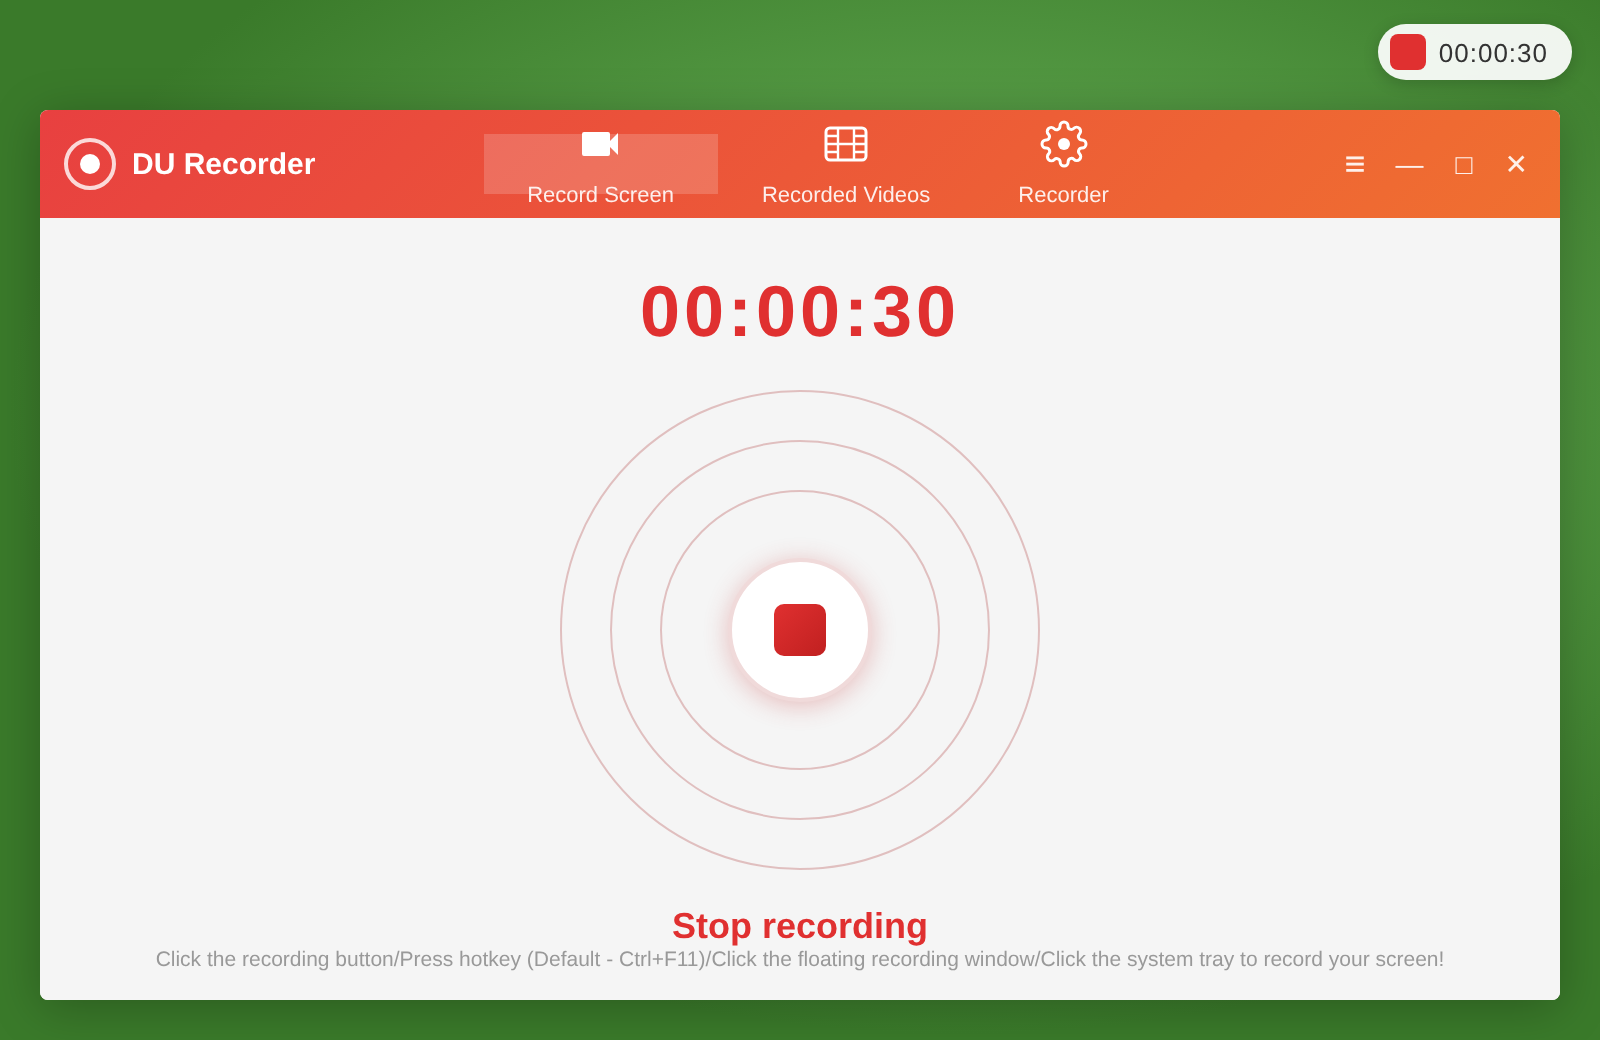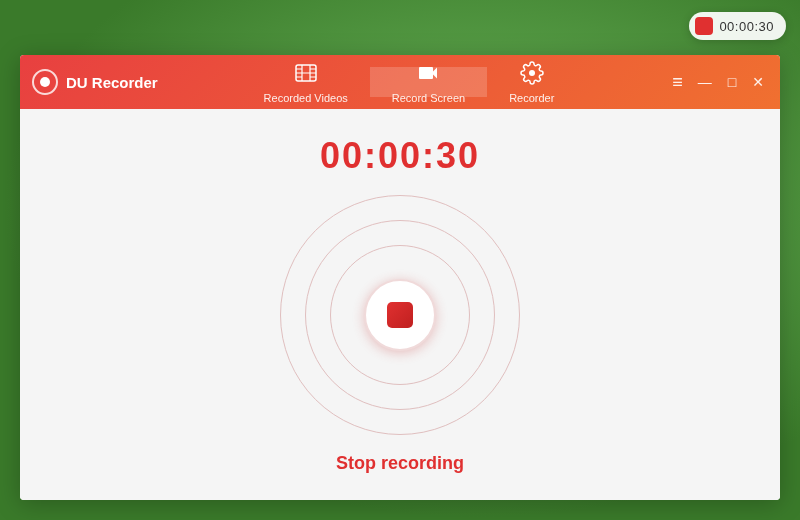--- a/index.html
+++ b/index.html
@@ -262,39 +262,39 @@
 
     <div class="logo-area">
       <div class="logo-circle">
         <div class="logo-inner"></div>
       </div>
       <span class="app-title">DU Recorder</span>
     </div>
 
     <div class="nav-tabs">
 
+      <div class="nav-tab active">
+        <span class="tab-icon">
+          <svg class="icon-svg" viewBox="0 0 24 24" fill="white" xmlns="http://www.w3.org/2000/svg">
+            <path d="M17 10.5V7a1 1 0 0 0-1-1H4a1 1 0 0 0-1 1v10a1 1 0 0 0 1 1h12a1 1 0 0 0 1-1v-3.5l4 4V6.5l-4 4z"></path>
+          </svg>
+        </span>
+        <span class="tab-label">Record Screen</span>
+      </div>
+
       <div class="nav-tab">
         <span class="tab-icon">
           <svg class="icon-svg" viewBox="0 0 24 24" fill="white" xmlns="http://www.w3.org/2000/svg">
             <rect x="2" y="4" width="20" height="16" rx="2" fill="none" stroke="white" stroke-width="1.5"></rect>
             <path d="M8 4v16M16 4v16M2 12h20M2 8h6M16 8h6M2 16h6M16 16h6" stroke="white" stroke-width="1.2"></path>
           </svg>
         </span>
         <span class="tab-label">Recorded Videos</span>
       </div>
 
-      <div class="nav-tab active">
-        <span class="tab-icon">
-          <svg class="icon-svg" viewBox="0 0 24 24" fill="white" xmlns="http://www.w3.org/2000/svg">
-            <path d="M17 10.5V7a1 1 0 0 0-1-1H4a1 1 0 0 0-1 1v10a1 1 0 0 0 1 1h12a1 1 0 0 0 1-1v-3.5l4 4V6.5l-4 4z"></path>
-          </svg>
-        </span>
-        <span class="tab-label">Record Screen</span>
-      </div>
-
 
       <div class="nav-tab">
         <span class="tab-icon">
           <svg class="icon-svg" viewBox="0 0 24 24" fill="white" xmlns="http://www.w3.org/2000/svg">
             <path d="M12 15a3 3 0 1 0 0-6 3 3 0 0 0 0 6z"></path>
             <path d="M19.4 15a1.65 1.65 0 0 0 .33 1.82l.06.06a2 2 0 0 1-2.83 2.83l-.06-.06a1.65 1.65 0 0 0-1.82-.33 1.65 1.65 0 0 0-1 1.51V21a2 2 0 0 1-4 0v-.09A1.65 1.65 0 0 0 9 19.4a1.65 1.65 0 0 0-1.82.33l-.06.06a2 2 0 0 1-2.83-2.83l.06-.06A1.65 1.65 0 0 0 4.68 15a1.65 1.65 0 0 0-1.51-1H3a2 2 0 0 1 0-4h.09A1.65 1.65 0 0 0 4.6 9a1.65 1.65 0 0 0-.33-1.82l-.06-.06a2 2 0 0 1 2.83-2.83l.06.06A1.65 1.65 0 0 0 9 4.68a1.65 1.65 0 0 0 1-1.51V3a2 2 0 0 1 4 0v.09a1.65 1.65 0 0 0 1 1.51 1.65 1.65 0 0 0 1.82-.33l.06-.06a2 2 0 0 1 2.83 2.83l-.06.06A1.65 1.65 0 0 0 19.4 9a1.65 1.65 0 0 0 1.51 1H21a2 2 0 0 1 0 4h-.09a1.65 1.65 0 0 0-1.51 1z" fill="none" stroke="white" stroke-width="1.5"></path>
           </svg>
         </span>
         <span class="tab-label">Recorder</span>
       </div>
@@ -316,15 +316,16 @@
       <div class="ring ring-1"></div>
       <div class="ring ring-2"></div>
       <div class="ring ring-3"></div>
       <div class="stop-btn">
         <div class="stop-square"></div>
       </div>
     </div>
 
     <div class="stop-label">Stop recording</div>
 
+    <div class="bottom-hint">Click the recording button/Press hotkey (Default - Ctrl+F11)/Click the floating recording window/Click the system tray to record your screen!</div>
 
   </div>
 </div>
 
 </body></html>

